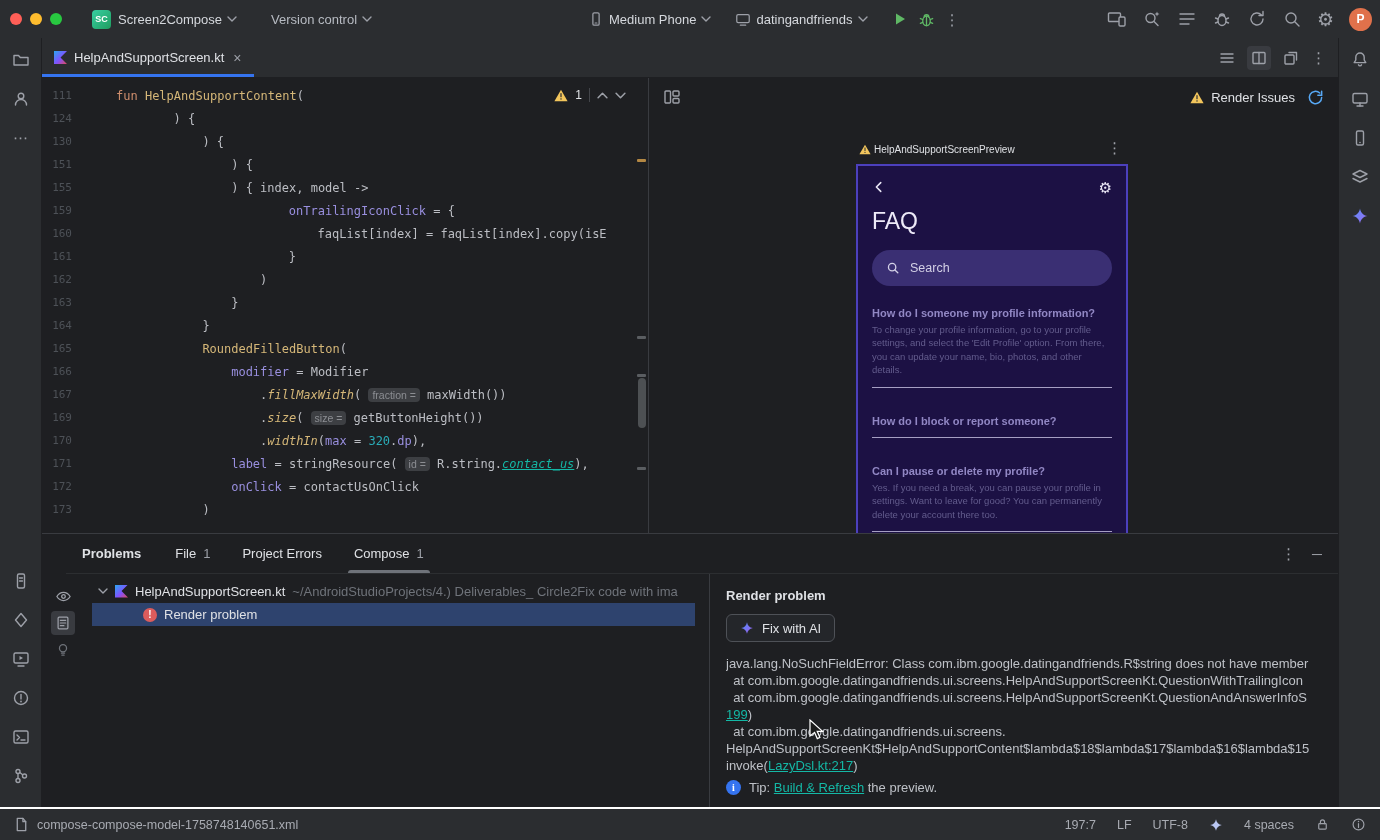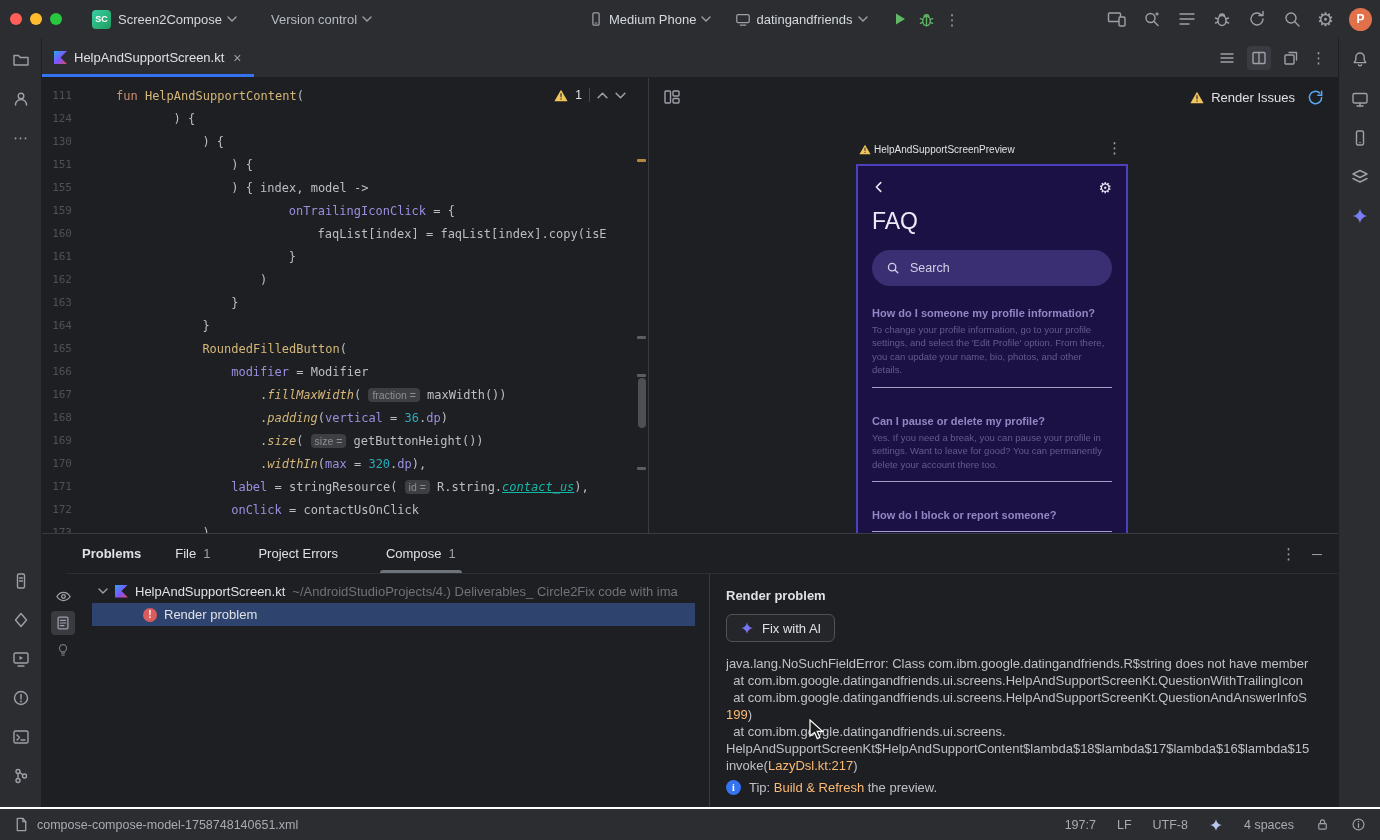--- a/index.html
+++ b/index.html
@@ -83,40 +83,40 @@
   .ph-list{margin-top:21px;}
   .faq-item + .faq-item{margin-top:27px;}
   .faq-q{font-size:11px;font-weight:bold;color:#9187c4;}
   .faq-a{font-size:9.5px;color:#635c8d;line-height:1.42;margin-top:4px;}
   .faq-hr{height:1px;background:#c9c3e3;opacity:.8;margin-top:10px;}
 
   
   .bottom{height:274px;flex:none;background:#1e1f22;border-top:1px solid #393b40;display:flex;flex-direction:column;}
   .bp-header{height:40px;flex:none;display:flex;align-items:center;padding:0 16px;border-bottom:1px solid #2c2e31;margin-left:24px;}
   .bp-title{font-weight:bold;margin-right:34px;}
-  .ptabs{display:flex;gap:48px;height:100%;}
+  .ptabs{display:flex;gap:32px;height:100%;}
   .ptab{display:flex;align-items:center;gap:7px;height:100%;position:relative;color:#dfe1e5;}
   .pcount{color:#9da0a8;}
   .ptab.active::after{content:"";position:absolute;left:-6px;right:-6px;bottom:0;height:3px;background:#6f737a;border-radius:3px 3px 0 0;}
   .bp-hdr-right{margin-left:auto;display:flex;align-items:center;gap:16px;color:#9da0a8;}
   .bp-body{flex:1;display:flex;min-height:0;}
   .bp-tools{width:42px;flex:none;display:flex;flex-direction:column;align-items:center;padding-top:10px;gap:3px;}
   .bp-tools .tbtn{margin:0;}
   .bp-tree{width:626px;flex:none;padding-top:5px;border-right:1px solid #393b40;min-width:0;}
   .tree-row1{display:flex;align-items:center;gap:7px;height:24px;padding-left:14px;overflow:hidden;white-space:nowrap;}
   .tree-path{color:#6f737a;overflow:hidden;text-overflow:ellipsis;white-space:nowrap;}
   .tree-sel{margin-left:8px;width:603px;height:23px;background:#2e436e;display:flex;align-items:center;gap:7px;padding-left:51px;}
   .err-ic{width:14px;height:14px;border-radius:50%;background:#db5c5c;color:#fff;font-size:10px;font-weight:bold;
     display:flex;align-items:center;justify-content:center;flex:none;}
   .bp-detail{flex:1;padding:14px 16px 10px;overflow:hidden;min-width:0;}
   .rp-title{font-weight:bold;}
   .fix-btn{margin-top:11px;display:inline-flex;align-items:center;gap:8px;height:28px;padding:0 13px;
     background:#24262a;border:1px solid #4e5157;border-radius:6px;color:#dfe1e5;font-size:13px;}
   .stack{margin-top:13px;color:#bec1c7;line-height:17px;white-space:pre;overflow:hidden;}
-  .slink{color:#fdba74;}
+  .slink{color:#14b8a6;text-decoration:underline;}
   .tip{margin-top:6px;display:flex;align-items:center;gap:8px;color:#bec1c7;}
   .info-ic{width:15px;height:15px;border-radius:50%;background:#3574f0;color:#fff;font-size:10px;font-weight:bold;
     font-family:"Liberation Serif",serif;display:flex;align-items:center;justify-content:center;flex:none;}
 
   
   .statusbar{position:absolute;left:0;right:0;bottom:0;height:33px;background:#2b2d30;border-top:2px solid #ffffff;
     display:flex;align-items:center;padding:0 14px;color:#a8abb2;font-size:12.5px;}
   .sb-left{display:flex;align-items:center;gap:8px;}
   .sb-right{margin-left:auto;display:flex;align-items:center;gap:21px;}
 
@@ -358,21 +358,20 @@
             <div class="code-row"><span class="lnum">155</span><span class="ctext" style="padding-left: 115.2px;"><span class="tk-pl">) { index, model -&gt;</span></span></div>
             <div class="code-row"><span class="lnum">159</span><span class="ctext" style="padding-left: 172.8px;"><span class="tk-prop">onTrailingIconClick</span><span class="tk-pl"> = {</span></span></div>
             <div class="code-row"><span class="lnum">160</span><span class="ctext" style="padding-left: 201.6px;"><span class="tk-pl">faqList[index] = faqList[index].copy(isE</span></span></div>
             <div class="code-row"><span class="lnum">161</span><span class="ctext" style="padding-left: 172.8px;"><span class="tk-pl">}</span></span></div>
             <div class="code-row"><span class="lnum">162</span><span class="ctext" style="padding-left: 144px;"><span class="tk-pl">)</span></span></div>
             <div class="code-row"><span class="lnum">163</span><span class="ctext" style="padding-left: 115.2px;"><span class="tk-pl">}</span></span></div>
             <div class="code-row"><span class="lnum">164</span><span class="ctext" style="padding-left: 86.4px;"><span class="tk-pl">}</span></span></div>
             <div class="code-row"><span class="lnum">165</span><span class="ctext" style="padding-left: 86.4px;"><span class="tk-fn">RoundedFilledButton</span><span class="tk-pl">(</span></span></div>
             <div class="code-row"><span class="lnum">166</span><span class="ctext" style="padding-left: 115.2px;"><span class="tk-prop">modifier</span><span class="tk-pl"> = Modifier</span></span></div>
             <div class="code-row"><span class="lnum">167</span><span class="ctext" style="padding-left: 144px;"><span class="tk-pl">.</span><span class="tk-ext">fillMaxWidth</span><span class="tk-pl">( </span><span class="tk-chip">fraction =</span><span class="tk-pl"> maxWidth())</span></span></div>
-            <div class="code-row"><span class="lnum">168</span><span class="ctext" style="padding-left: 144px;"><span class="tk-pl">.</span><span class="tk-ext">padding</span><span class="tk-pl">(</span><span class="tk-prop">vertical</span><span class="tk-pl"> = </span><span class="tk-num">36</span><span class="tk-pl">.</span><span class="tk-prop">dp</span><span class="tk-pl">)</span></span></div>
             <div class="code-row"><span class="lnum">169</span><span class="ctext" style="padding-left: 144px;"><span class="tk-pl">.</span><span class="tk-ext">size</span><span class="tk-pl">( </span><span class="tk-chip">size =</span><span class="tk-pl"> getButtonHeight())</span></span></div>
             <div class="code-row"><span class="lnum">170</span><span class="ctext" style="padding-left: 144px;"><span class="tk-pl">.</span><span class="tk-ext">widthIn</span><span class="tk-pl">(</span><span class="tk-prop">max</span><span class="tk-pl"> = </span><span class="tk-num">320</span><span class="tk-pl">.</span><span class="tk-prop">dp</span><span class="tk-pl">),</span></span></div>
             <div class="code-row"><span class="lnum">171</span><span class="ctext" style="padding-left: 115.2px;"><span class="tk-prop">label</span><span class="tk-pl"> = stringResource( </span><span class="tk-chip">id =</span><span class="tk-pl"> R.string.</span><span class="tk-res">contact_us</span><span class="tk-pl">),</span></span></div>
             <div class="code-row"><span class="lnum">172</span><span class="ctext" style="padding-left: 115.2px;"><span class="tk-prop">onClick</span><span class="tk-pl"> = contactUsOnClick</span></span></div>
             <div class="code-row"><span class="lnum">173</span><span class="ctext" style="padding-left: 86.4px;"><span class="tk-pl">)</span></span></div>
           </div>
 
         <div class="inspect">
           <svg class="warn-tri" width="14" height="13" viewBox="0 0 14 13">
               <path d="M7 .8 13.6 12.2H.4z" fill="#f2c55c"></path>
@@ -443,26 +442,26 @@
                 </svg>
               <span>Search</span>
             </div>
             <div class="ph-list" id="faq-list">
                 <div class="faq-item">
                   <div class="faq-q">How do I someone my profile information?</div>
                   <div class="faq-a">To change your profile information, go to your profile settings, and select the 'Edit Profile' option. From there, you can update your name, bio, photos, and other details.</div>
                   <div class="faq-hr"></div>
                 </div>
                 <div class="faq-item">
-                  <div class="faq-q">Can I pause or delete my profile?</div>
-                  <div class="faq-a">Yes. If you need a break, you can pause your profile in settings. Want to leave for good? You can permanently delete your account there too.</div>
+                  <div class="faq-q">How do I block or report someone?</div>
                   <div class="faq-hr"></div>
                 </div>
                 <div class="faq-item">
-                  <div class="faq-q">How do I block or report someone?</div>
+                  <div class="faq-q">Can I pause or delete my profile?</div>
+                  <div class="faq-a">Yes. If you need a break, you can pause your profile in settings. Want to leave for good? You can permanently delete your account there too.</div>
                   <div class="faq-hr"></div>
                 </div>
               </div>
           </div>
         </div>
       </section>
     </div>
 
     <section class="bottom">
       <div class="bp-header">

